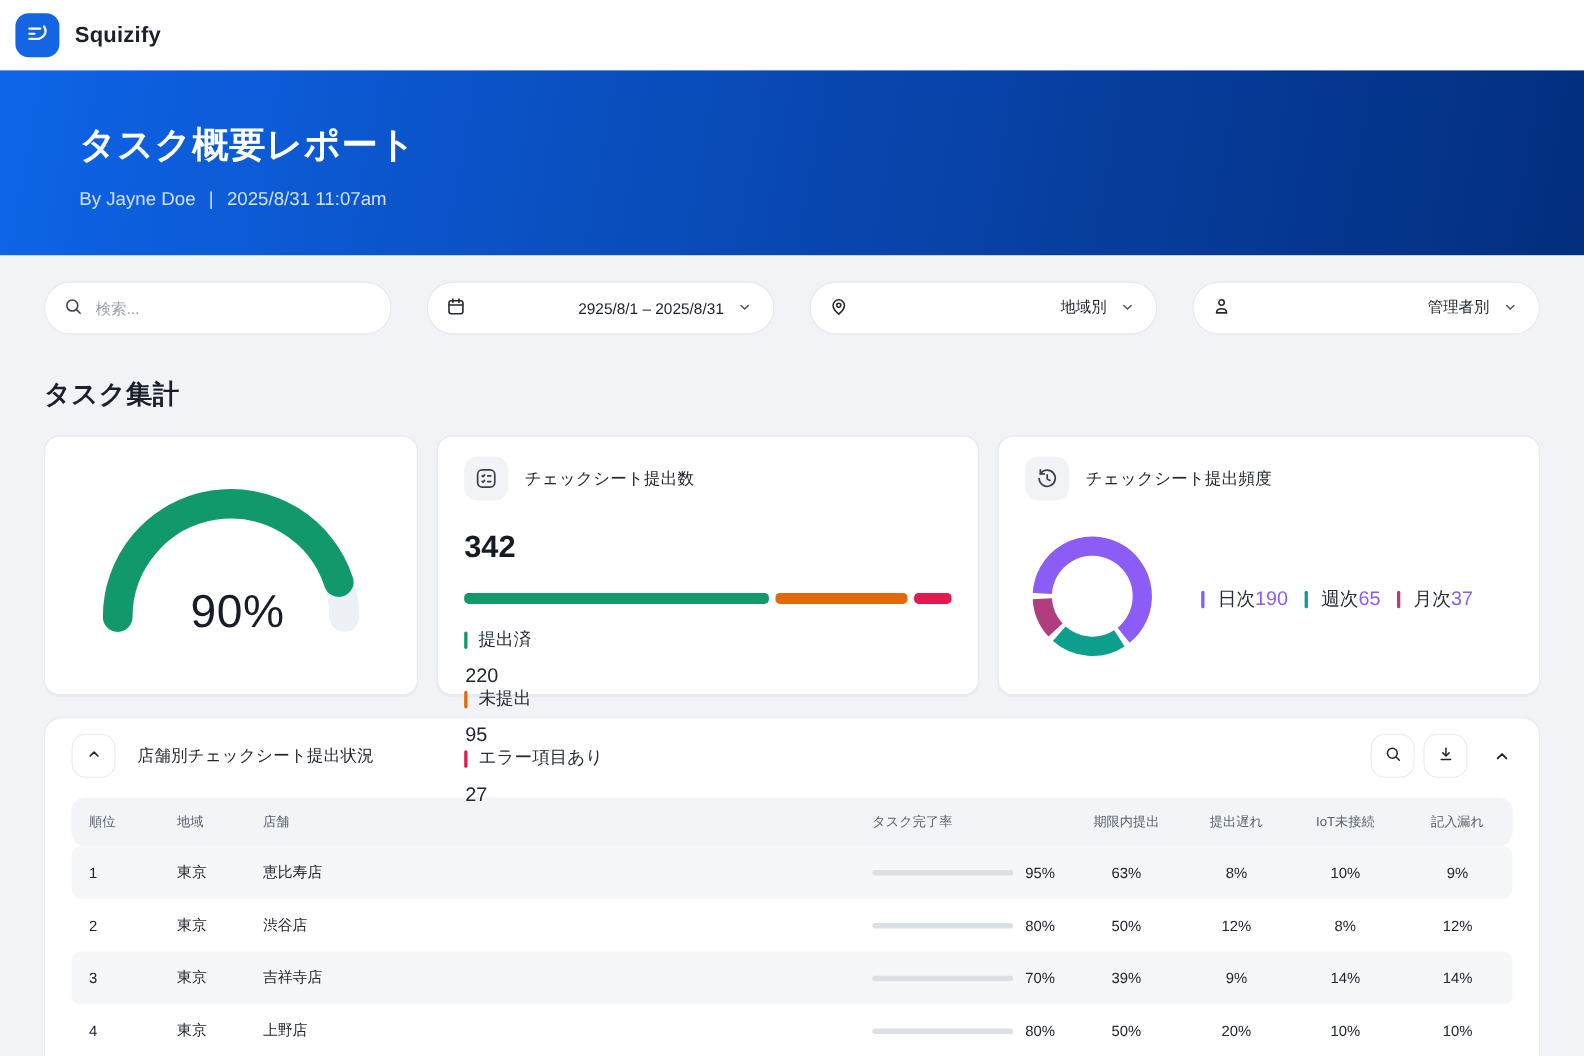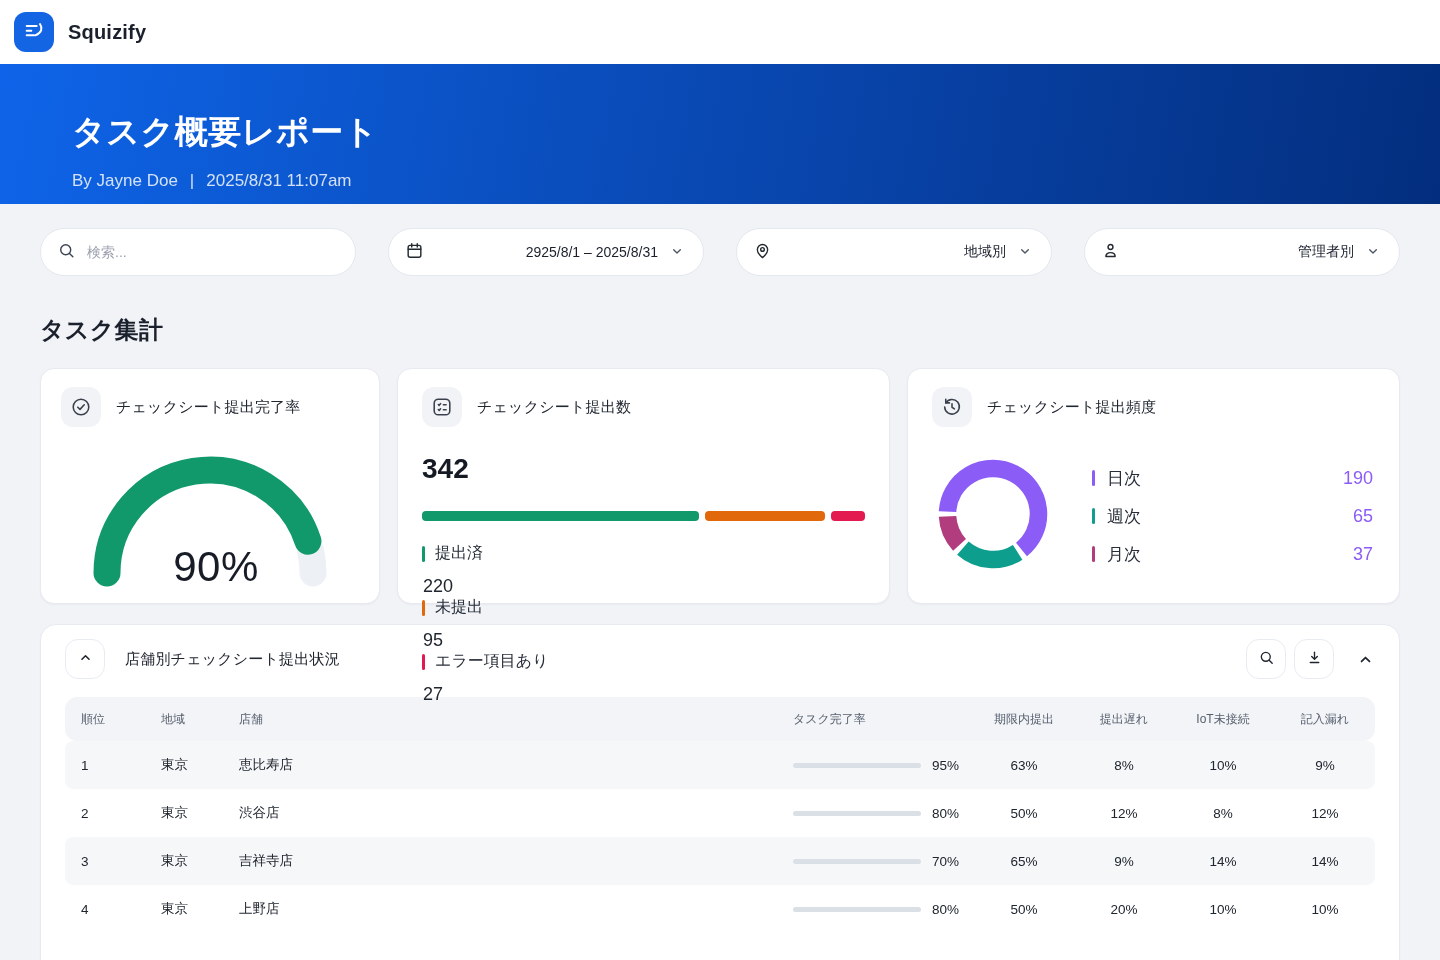--- a/index.html
+++ b/index.html
@@ -5,21 +5,21 @@
   * { margin:0; padding:0; box-sizing:border-box; }
   html,body { width:1440px; height:960px; overflow:hidden; background:#f1f3f7;
     font-family:"Liberation Sans","DejaVu Sans",sans-serif; color:#1b212c; }
 
   
   .topbar { height:64px; background:#fff; display:flex; align-items:center; padding:0 14px; }
   .logo { width:40px; height:40px; border-radius:12px; background:#1365e4; display:flex; align-items:center; justify-content:center; }
   .appname { font-size:20px; font-weight:700; margin-left:14px; letter-spacing:.2px; }
 
   
-  .banner { height:140px; background:linear-gradient(100deg,#0e64e8 0%,#0949b4 48%,#032e7e 100%); padding:46px 72px 0; }
+  .banner { height:168px; background:linear-gradient(100deg,#0e64e8 0%,#0949b4 48%,#032e7e 100%); padding:46px 72px 0; }
   .banner h1 { color:#fff; font-size:33px; font-weight:600; letter-spacing:.5px; }
   .byline { margin-top:16px; color:rgba(255,255,255,.82); font-size:17px; display:flex; gap:12px; align-items:center; }
 
   .content { padding:0 40px; }
 
   
   .filters { display:flex; gap:32px; margin-top:24px; }
   .pill { flex:1; height:48px; background:#fff; border:1px solid #e4e8ef; border-radius:24px;
     display:flex; align-items:center; padding:0 18px 0 16px; gap:11px; font-size:14px; color:#1a202c; }
   .pill svg { flex:none; }
@@ -48,21 +48,21 @@
   .big-number { font-size:28px; font-weight:600; margin-top:26px; color:#151a23; }
   .stackbar { display:flex; gap:6px; height:10px; margin-top:26px; }
   .stackbar .seg { border-radius:4px; height:10px; }
   .legend3 { display:grid; grid-template-columns:1fr; margin-top:22px; }
   .lg-item .lab { display:flex; align-items:center; gap:10px; font-size:16px; color:#272e39; }
   .lg-item .val { margin-top:12px; font-size:18px; color:#20262f; padding-left:1px; }
   .tick { display:inline-block; width:3px; height:16px; border-radius:2px; flex:none; }
 
   
   .freq-body { display:flex; align-items:center; margin-top:26px; gap:38px; }
-  .freq-legend { flex:1; display:flex; flex-direction:column; gap:15px; padding-right:2px; }
+  .freq-legend { flex:1; display:flex; flex-direction:row; gap:15px; padding-right:2px; }
   .fl-row { display:flex; align-items:center; font-size:17px; color:#272e39; }
   .fl-row .lab { display:flex; align-items:center; gap:12px; }
   .fl-row .val { margin-left:auto; font-size:18px; color:#8b5cf6; }
 
   
   .table-card { background:#fff; border:1px solid #e7eaf0; border-radius:16px; box-shadow:0 1px 2px rgba(16,24,40,.04);
     margin-top:20px; height:380px; overflow:hidden; }
   .tc-head { display:flex; align-items:center; padding:14px 24px 10px; }
   .sq-btn { width:40px; height:40px; border-radius:13px; border:1px solid #e8ebf1; background:#fff; display:flex;
     align-items:center; justify-content:center; color:#20262f; cursor:pointer; }
@@ -166,29 +166,20 @@
           </svg>
       </span>
     </div>
   </div>
 
   <h2 class="section-title">タスク集計</h2>
 
   <div class="cards">
 
     <div class="card c1">
-      <div class="card-head">
-        <span class="chip">
-          <svg width="22" height="22" viewBox="0 0 24 24" fill="none" stroke="currentColor" stroke-width="1.7" stroke-linecap="round" stroke-linejoin="round">
-            <circle cx="12" cy="12" r="8.5"></circle>
-              <path d="M8.5 12.2 l2.4 2.4 4.6-5"></path>
-          </svg>
-        </span>
-        <span class="card-title">チェックシート提出完了率</span>
-      </div>
       <div class="gauge-wrap">
         <svg id="gauge-svg" width="264" height="150" viewBox="0 0 264 150">
             <path d="M 232.75 110.59 A 103 103 0 0 1 235.00 132.00" stroke="#EDF0F4" fill="none" stroke-width="27" stroke-linecap="round"></path>
             <path d="M 29.00 132.00 A 103 103 0 0 1 229.96 100.17" stroke="#12996B" fill="none" stroke-width="27" stroke-linecap="round"></path>
           </svg>
         <div class="gauge-value" id="gauge-value">90%</div>
       </div>
     </div>
 
     <div class="card c2">
@@ -356,21 +347,21 @@
             <div class="num">12%</div>
           </div>
           <div class="trow tr-data">
             <div>3</div>
             <div>東京</div>
             <div>吉祥寺店</div>
             <div class="cmp-cell">
               <span class="mini-track"><span class="mini-fill" style="width:70%;background:#12996B"></span></span>
               <span class="cmp-val">70%</span>
             </div>
-            <div class="num">65%</div>
+            <div class="num">39%</div>
             <div class="num">9%</div>
             <div class="num">14%</div>
             <div class="num">14%</div>
           </div>
           <div class="trow tr-data">
             <div>4</div>
             <div>東京</div>
             <div>上野店</div>
             <div class="cmp-cell">
               <span class="mini-track"><span class="mini-fill" style="width:80%;background:#12996B"></span></span>

